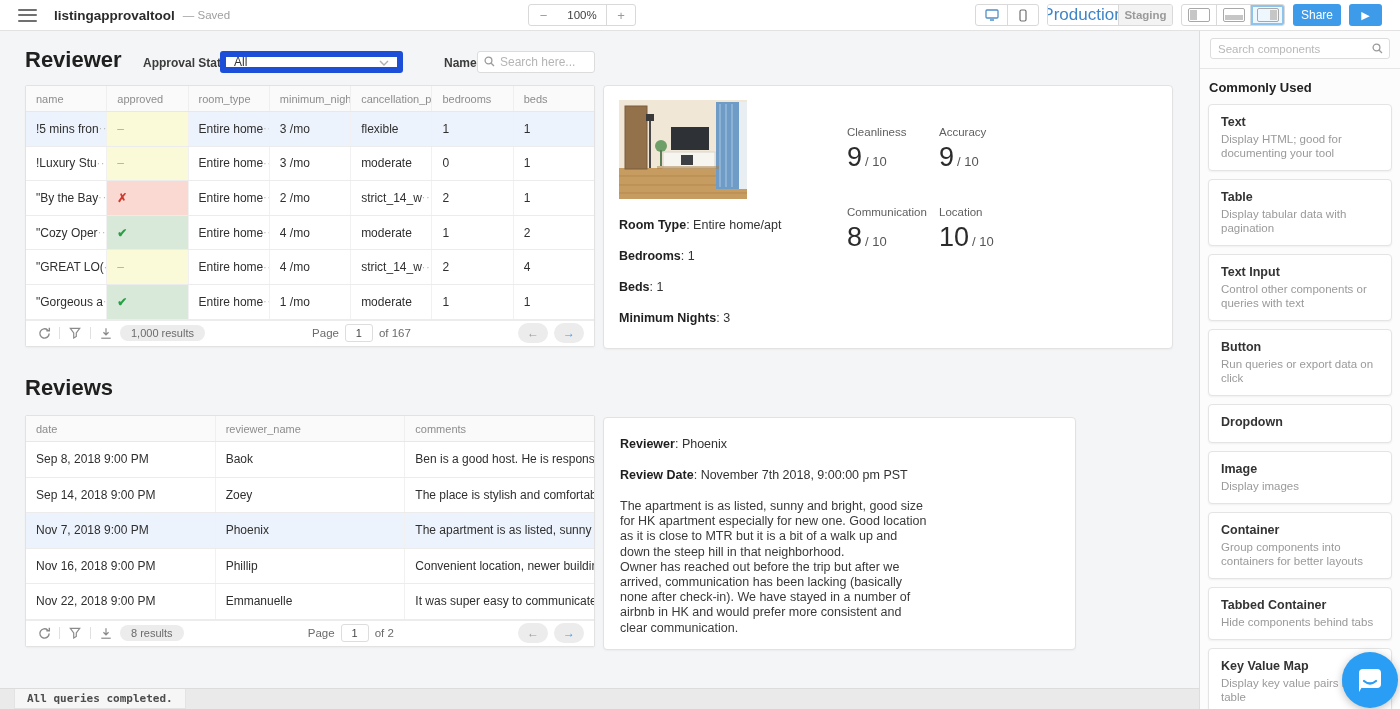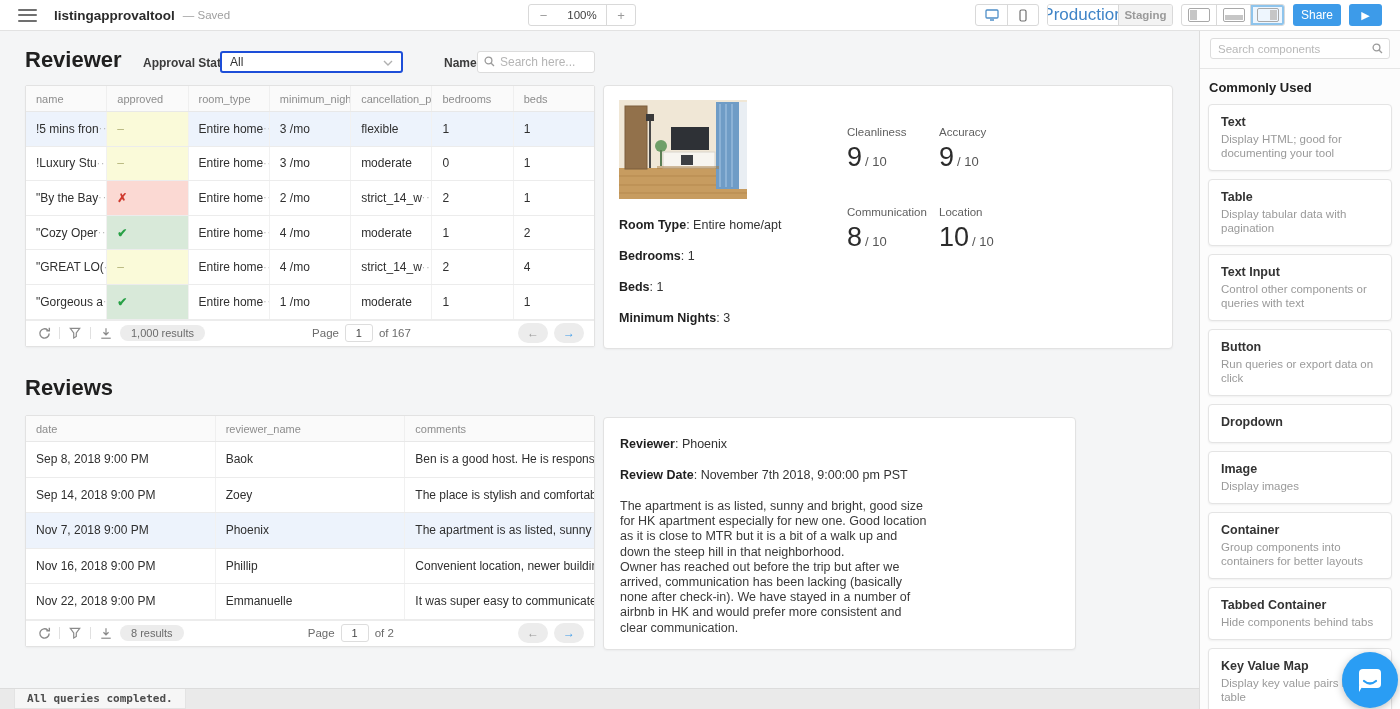--- a/index.html
+++ b/index.html
@@ -39,21 +39,21 @@
 
   
   .canvas { position:absolute; left:0; top:31px; width:1199px; height:678px; background:#f4f5f6; }
 
   h1.sec { position:absolute; font-size:22px; font-weight:700; color:#202020; }
   .t-listings { left:25px; top:47px; }
   .t-reviews { left:25px; top:375px; }
 
   .filter-label { position:absolute; font-size:12px; font-weight:700; color:#3c3c3c; }
   .dd { position:absolute; left:220px; top:51px; width:183px; height:22px; background:#fff;
-    border:2px solid #1d4ed8; border-radius:3px; font-size:12px; color:#333;
+    border:6px solid #1d4ed8; border-radius:3px; font-size:12px; color:#333;
     display:flex; align-items:center; padding:0 8px; cursor:pointer; }
   .dd .chev { margin-left:auto; }
   .search-box { position:absolute; left:477px; top:51px; width:118px; height:22px; background:#fff;
     border:1px solid #dcdcdc; border-radius:3px; display:flex; align-items:center; padding:0 6px; }
   .search-box input { border:none; outline:none; width:90px; font-size:12px; color:#444;
     font-family:inherit; margin-left:5px; background:transparent; }
   .search-box input::placeholder { color:#b5b5b5; }
 
   
   .tbl { position:absolute; background:#fff; border:1px solid #e2e2e2; border-radius:2px;

